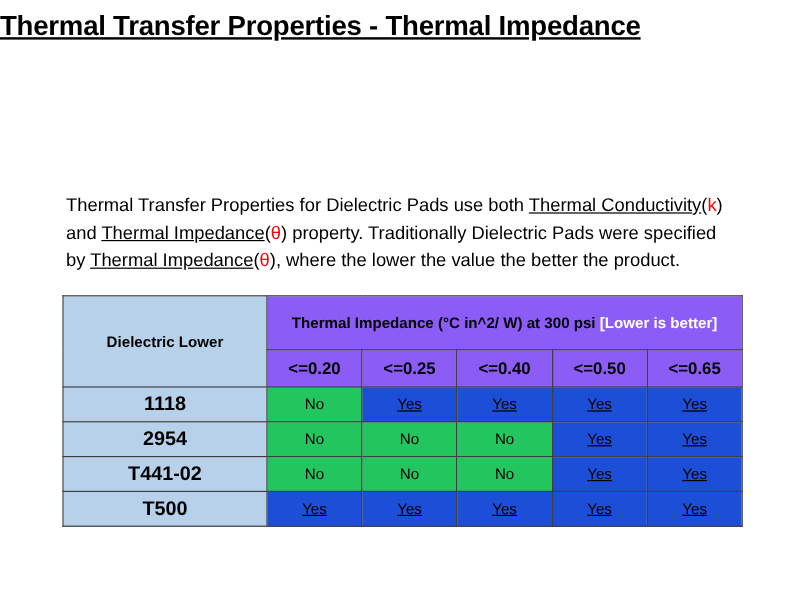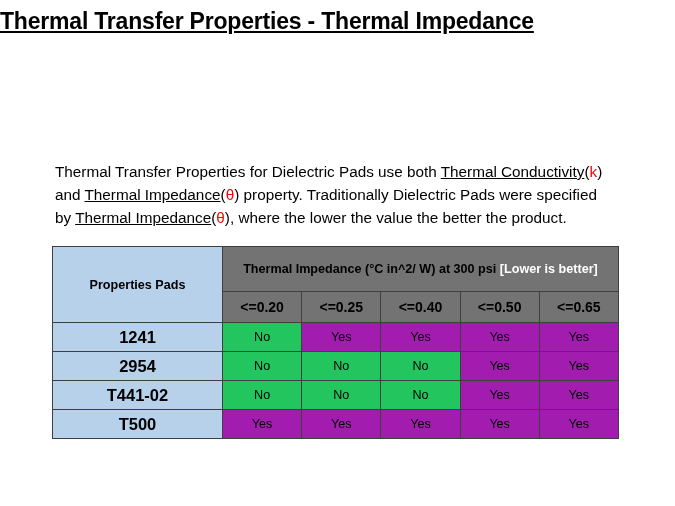--- a/index.html
+++ b/index.html
@@ -62,22 +62,22 @@
     border: 1px solid #3f3f3f;
     padding: 0;
     margin: 0;
     text-align: center;
     vertical-align: middle;
   }
   col.c-name { width: 170px; }
   col.c-data { width: 79.2px; }
 
   .cell-blue   { background: #B8D1EB; }
-  .cell-gray   { background: #737373; }
-  .cell-green  { background: #a21caf; }
+  .cell-gray   { background: #8b5cf6; }
+  .cell-green  { background: #1d4ed8; text-decoration: underline; }
   .cell-red    { background: #22c55e; }
 
   
   .hdr-span {
     height: 40px;
     font-size: 12.6px;
     font-weight: bold;
     line-height: 16px;
     padding: 2px 6px !important;
     color: #000000;
@@ -128,37 +128,37 @@
       <col class="c-name">
       <col class="c-data">
         <col class="c-data">
         <col class="c-data">
         <col class="c-data">
         <col class="c-data">
     </colgroup>
     <tbody>
 
       <tr>
-        <td class="cell-blue name-head" rowspan="2">Properties Pads</td>
+        <td class="cell-blue name-head" rowspan="2">Dielectric Lower</td>
         <td class="cell-gray hdr-span" colspan="5">
           <span>Thermal Impedance (°C in^2/ W) at 300 psi</span>
           <span class="muted">[Lower is better]</span>
         </td>
       </tr>
 
       <tr>
         <td class="cell-gray sub-hdr">&lt;=0.20</td>
         <td class="cell-gray sub-hdr">&lt;=0.25</td>
         <td class="cell-gray sub-hdr">&lt;=0.40</td>
         <td class="cell-gray sub-hdr">&lt;=0.50</td>
         <td class="cell-gray sub-hdr">&lt;=0.65</td>
       </tr>
 
       <tr>
-        <td class="cell-blue row-name">1241</td>
+        <td class="cell-blue row-name">1118</td>
         <td class="cell-red row-val">No</td>
         <td class="cell-green row-val">Yes</td>
         <td class="cell-green row-val">Yes</td>
         <td class="cell-green row-val">Yes</td>
         <td class="cell-green row-val">Yes</td>
       </tr>
 
       <tr>
         <td class="cell-blue row-name">2954</td>
         <td class="cell-red row-val">No</td>

